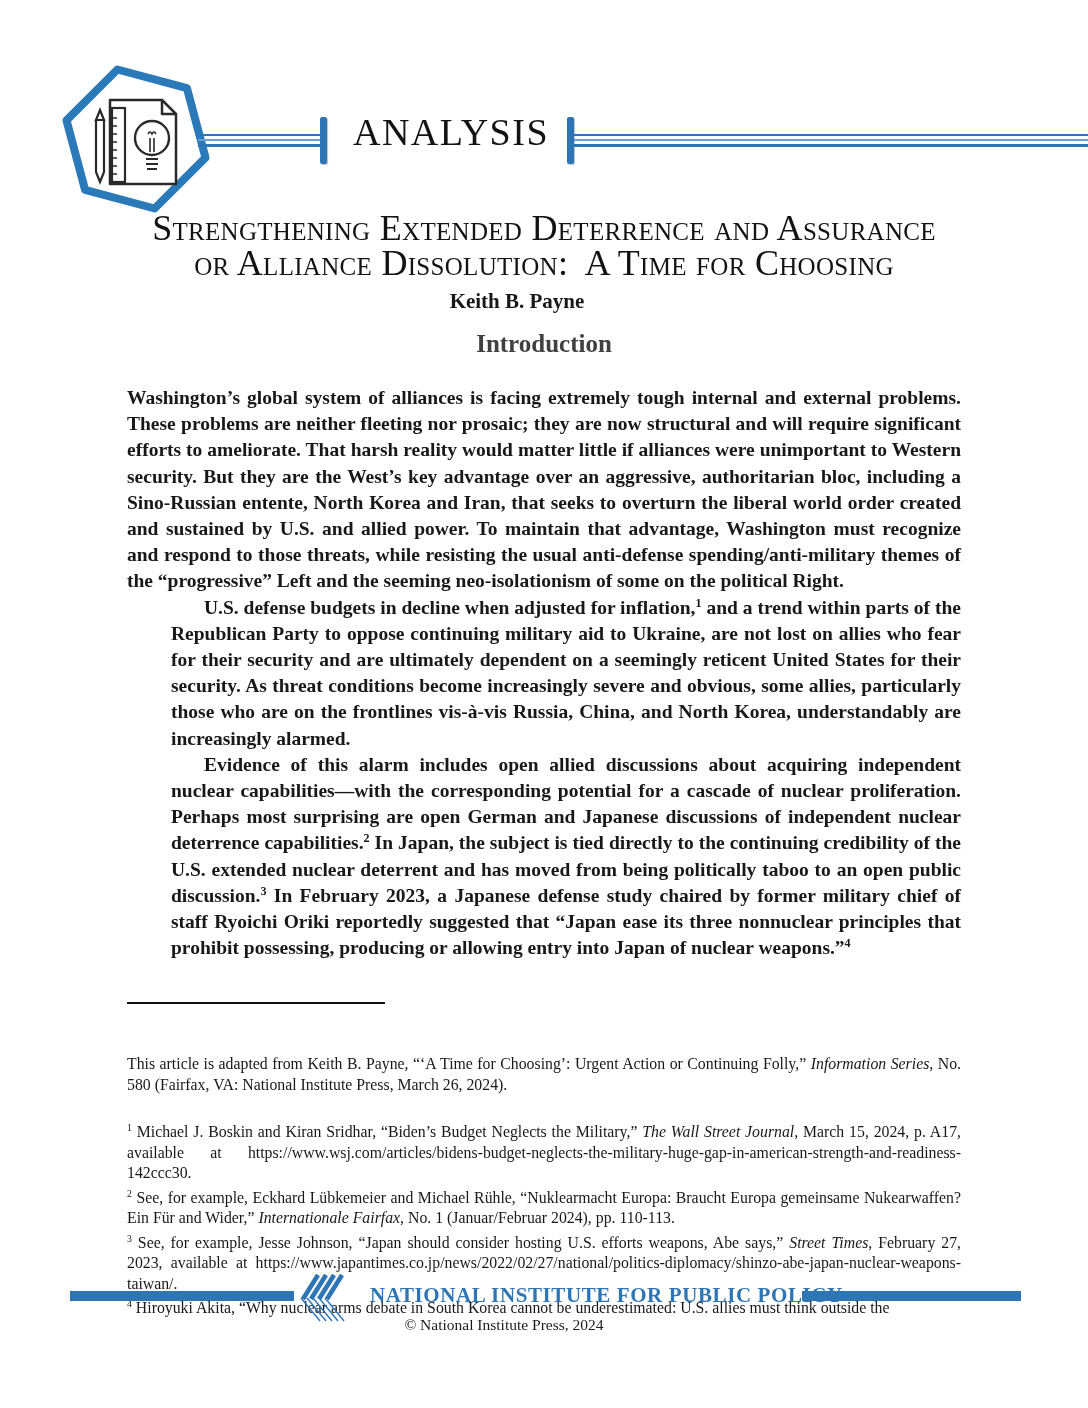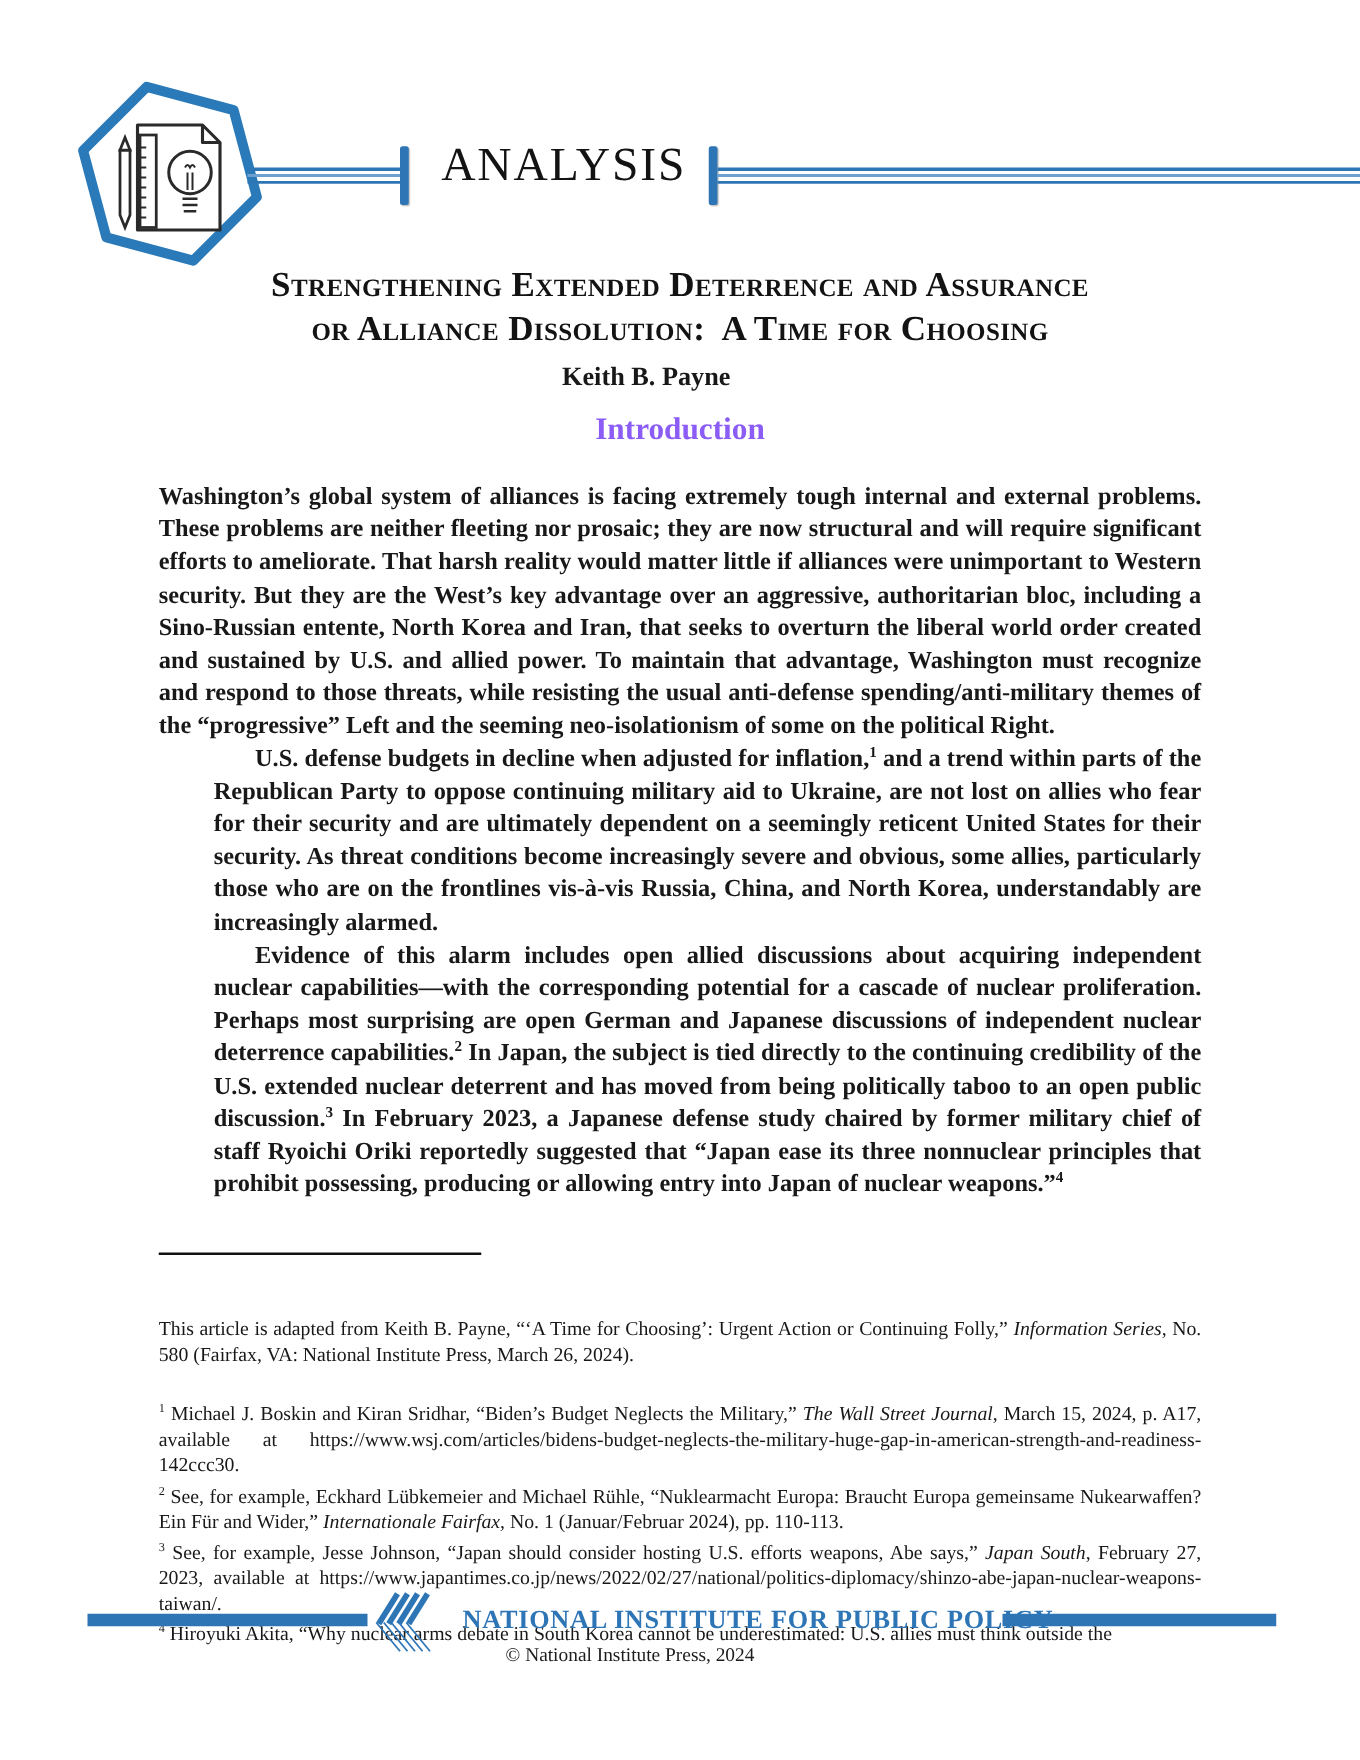--- a/index.html
+++ b/index.html
@@ -29,31 +29,31 @@
   .vbar-right { left:567px; }
   .banner-label {
     position:absolute; left:335px; top:110px; width:232px;
     text-align:center; font-size:38px; letter-spacing:1.5px;
     color:#131313;
   }
 
   
   .doc-title {
     position:absolute; left:90px; top:211px; width:908px; margin:0;
-    text-align:center; font-variant:small-caps; font-weight:bold;
-    font-size:28px; line-height:35px; letter-spacing:0.3px; color:#131313;
+    text-align:center; font-variant:small-caps; font-weight:normal;
+    font-size:36px; line-height:35px; letter-spacing:0.3px; color:#131313;
   }
   .doc-title span { display:block; }
   .author {
     position:absolute; left:0; top:289px; width:1034px;
     text-align:center; font-weight:bold; font-size:21px;
   }
   .section-heading {
     position:absolute; left:0; top:330px; width:1088px; margin:0;
-    text-align:center; font-weight:bold; font-size:25px; color:#8b5cf6;
+    text-align:center; font-weight:bold; font-size:25px; color:#404040;
   }
 
   
   .body-text {
     position:absolute; left:127px; top:385px; width:834px;
     font-size:19.5px; line-height:26.2px; text-align:justify;
   }
   .body-text p { margin:0;font-weight:bold; }
   .body-text p.indent { text-indent:33px;margin-left:44px; }
   sup { font-size:0.62em; vertical-align:super; line-height:0; }
@@ -130,21 +130,21 @@
     <p><span>Washington’s global system of alliances is facing extremely tough internal and external problems.  These problems are neither fleeting nor prosaic; they are now structural and will require significant efforts to ameliorate.  That harsh reality would matter little if alliances were unimportant to Western security.  But they are the West’s key advantage over an aggressive, authoritarian bloc, including a Sino-Russian entente, North Korea and Iran, that seeks to overturn the liberal world order created and sustained by U.S. and allied power.  To maintain that advantage, Washington must recognize and respond to those threats, while resisting the usual anti-defense spending/anti-military themes of the “progressive” Left and the seeming neo-isolationism of some on the political Right.</span></p>
     <p class="indent"><span>U.S. defense budgets in decline when adjusted for inflation,</span><sup>1</sup><span> and a trend within parts of the Republican Party to oppose continuing military aid to Ukraine, are not lost on allies who fear for their security and are ultimately dependent on a seemingly reticent United States for their security. As threat conditions become increasingly severe and obvious, some allies, particularly those who are on the frontlines vis-à-vis Russia, China, and North Korea, understandably are increasingly alarmed.</span></p>
     <p class="indent"><span>Evidence of this alarm includes open allied discussions about acquiring independent nuclear capabilities—with the corresponding potential for a cascade of nuclear proliferation. Perhaps most surprising are open German and Japanese discussions of independent nuclear deterrence capabilities.</span><sup>2</sup><span>  In Japan, the subject is tied directly to the continuing credibility of the U.S. extended nuclear deterrent and has moved from being politically taboo to an open public discussion.</span><sup>3</sup><span>  In February 2023, a Japanese defense study chaired by former military chief of staff Ryoichi Oriki reportedly suggested that “Japan ease its three nonnuclear principles that prohibit possessing, producing or allowing entry into Japan of nuclear weapons.”</span><sup>4</sup></p>
   </div>
 
   <div class="fn-divider"></div>
   <div class="footnotes">
     <p class="adaptation"><span>This article is adapted from Keith B. Payne, “‘A Time for Choosing’:  Urgent Action or Continuing Folly,” </span><span style="font-style: italic;">Information Series</span><span>, No. 580 (Fairfax, VA:  National Institute Press, March 26, 2024).</span></p>
     <p><sup>1</sup><span> Michael J. Boskin and Kiran Sridhar, “Biden’s Budget Neglects the Military,” </span><span style="font-style: italic;">The Wall Street Journal</span><span>, March 15, 2024, p. A17, available at https://www.wsj.com/articles/bidens-budget-neglects-the-military-huge-gap-in-american-strength-and-readiness-142ccc30.</span></p>
     <p><sup>2</sup><span> See, for example, Eckhard Lübkemeier and Michael Rühle, “Nuklearmacht Europa:  Braucht Europa gemeinsame Nukearwaffen?  Ein Für and Wider,” </span><span style="font-style: italic;">Internationale Fairfax</span><span>, No. 1 (Januar/Februar 2024), pp. 110-113.</span></p>
-    <p><sup>3</sup><span> See, for example, Jesse Johnson, “Japan should consider hosting U.S. efforts weapons, Abe says,” </span><span style="font-style: italic;">Japan South</span><span>, February 27, 2023, available at https://www.japantimes.co.jp/news/2022/02/27/national/politics-diplomacy/shinzo-abe-japan-nuclear-weapons-taiwan/.</span></p>
+    <p><sup>3</sup><span> See, for example, Jesse Johnson, “Japan should consider hosting U.S. efforts weapons, Abe says,” </span><span style="font-style: italic;">Street Times</span><span>, February 27, 2023, available at https://www.japantimes.co.jp/news/2022/02/27/national/politics-diplomacy/shinzo-abe-japan-nuclear-weapons-taiwan/.</span></p>
     <p><sup>4</sup><span> Hiroyuki Akita, “Why nuclear arms debate in South Korea cannot be underestimated:  U.S. allies must think outside the</span></p>
   </div>
 
   <div class="footer-bar footer-bar-left"></div>
   <div class="footer-logo">
     <svg width="70" height="52" viewBox="0 0 70 52" xmlns="http://www.w3.org/2000/svg">
       <g stroke="#2e75b6" stroke-width="4.6">
         <line x1="7" y1="28" x2="22" y2="4"></line>
         <line x1="15" y1="28" x2="30" y2="4"></line>
         <line x1="23" y1="28" x2="38" y2="4"></line>

